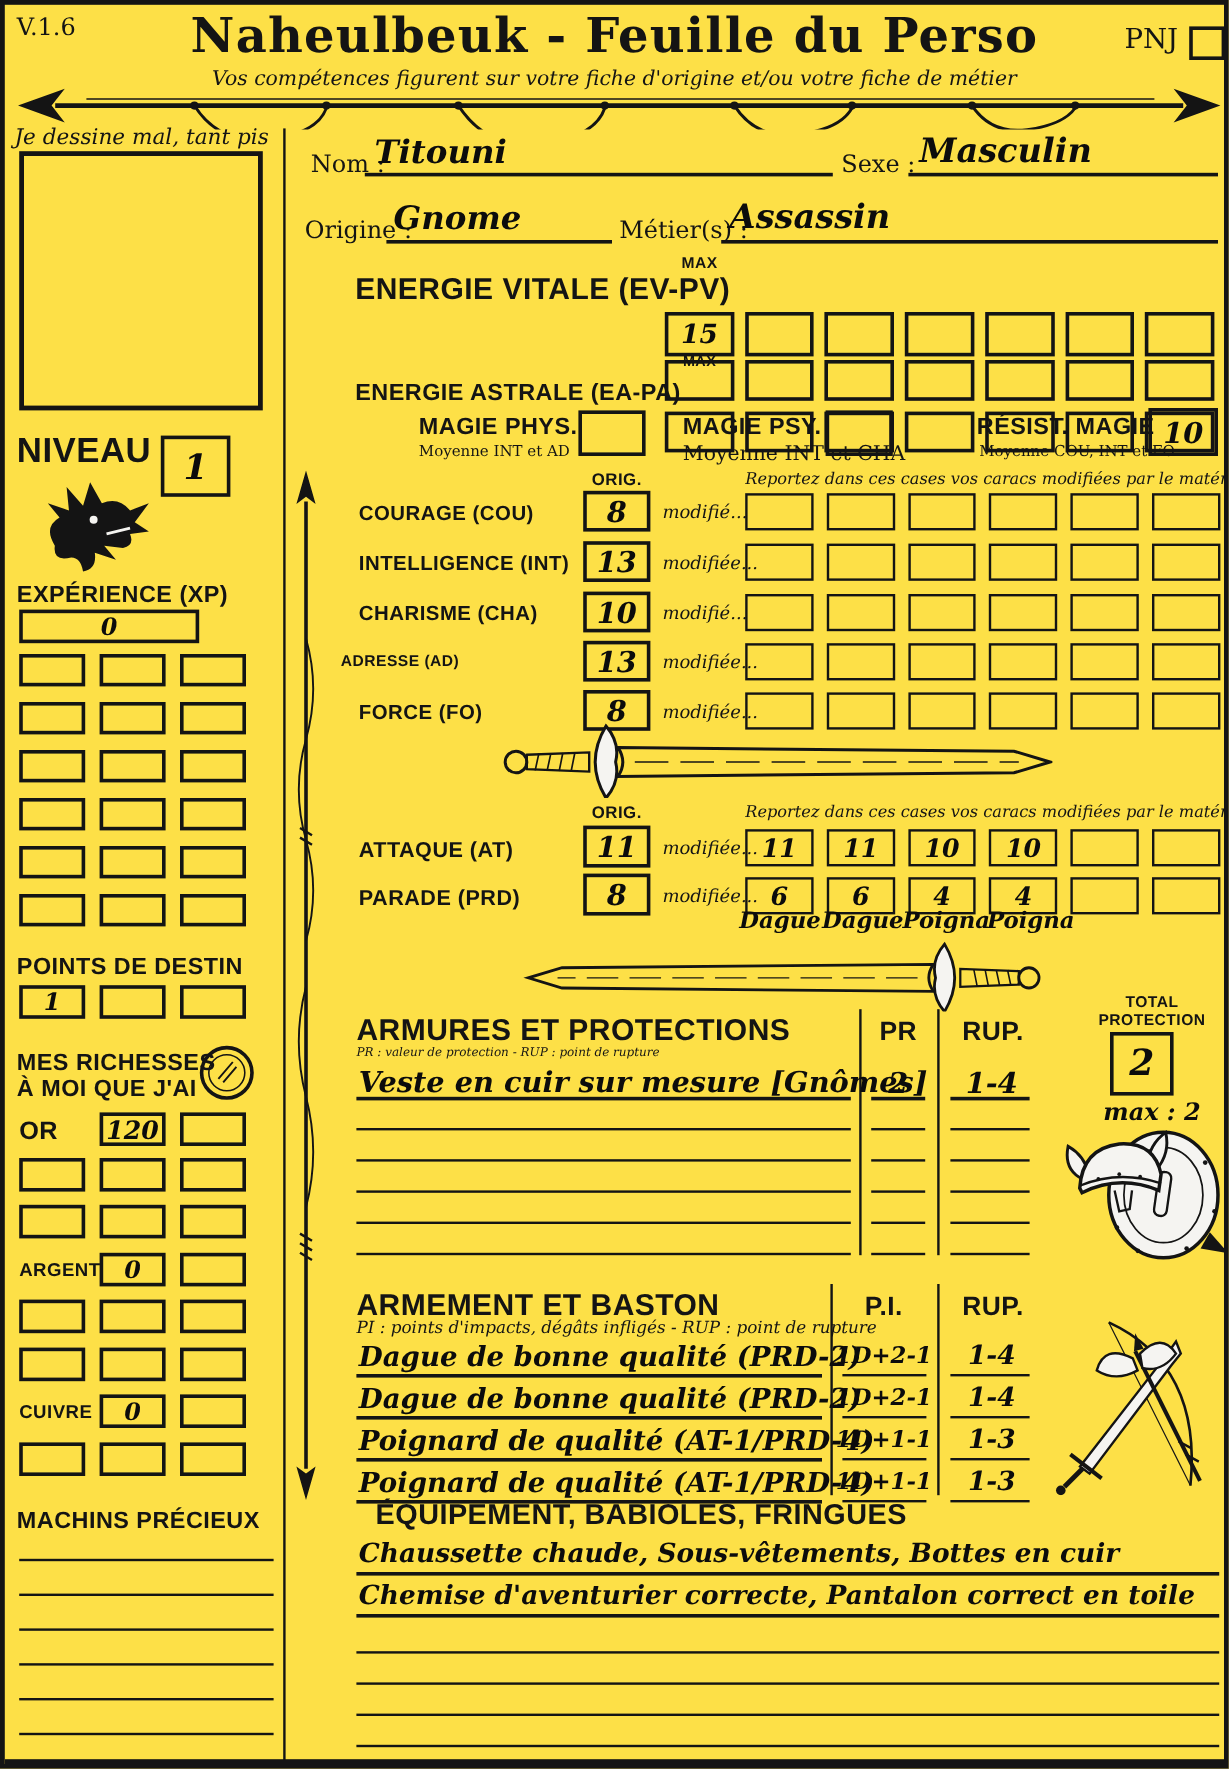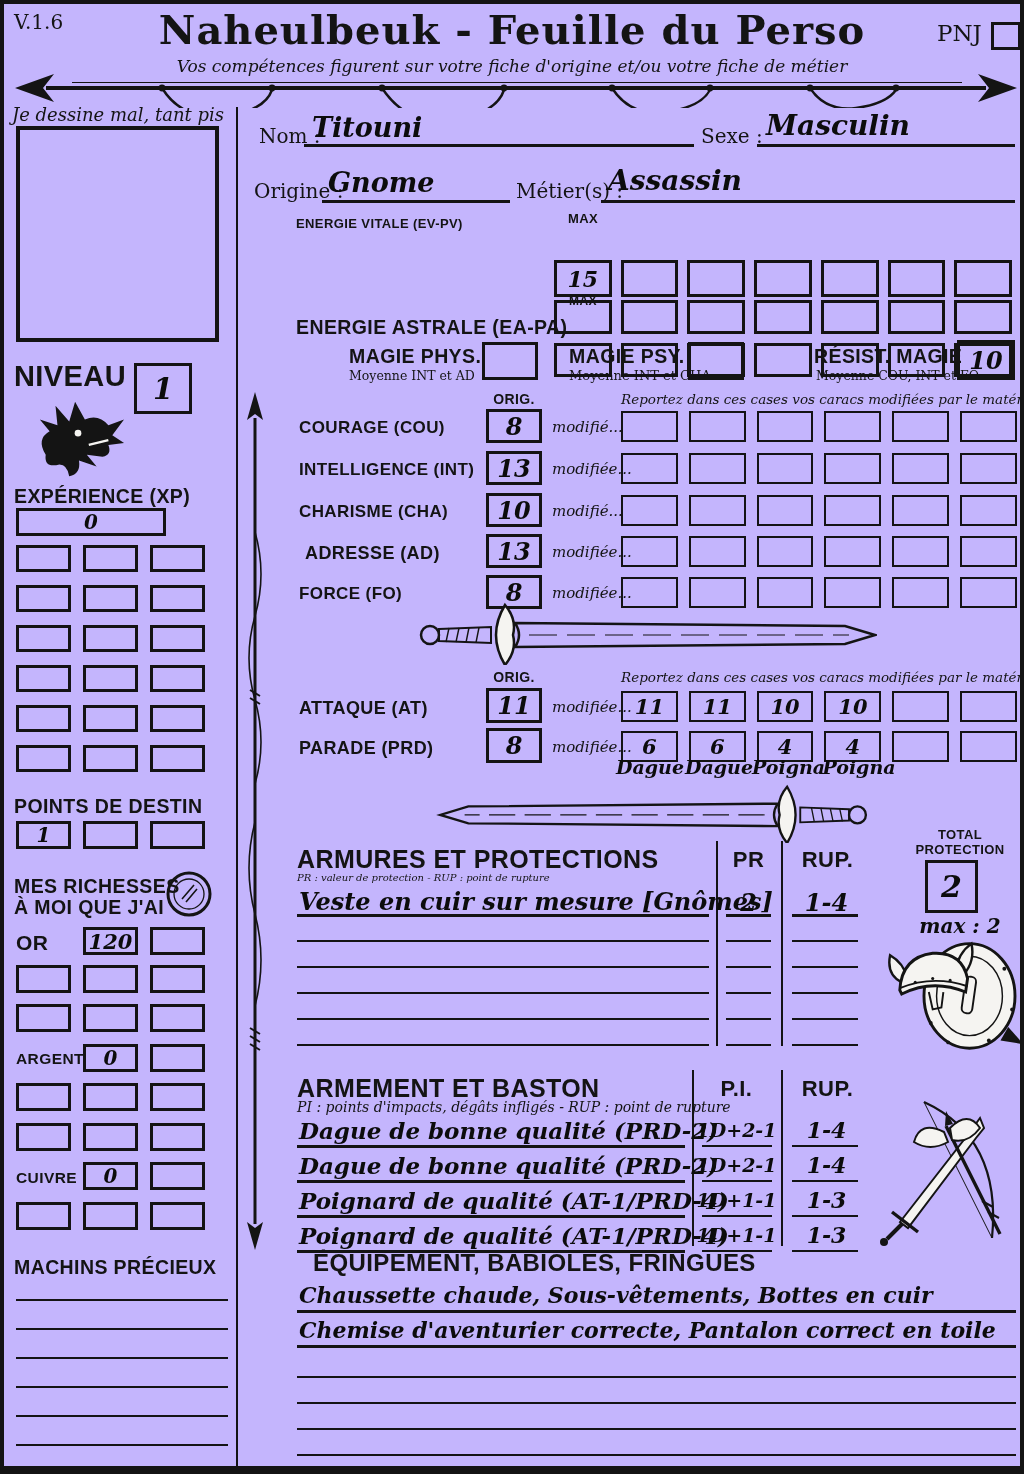--- a/index.html
+++ b/index.html
@@ -1,16 +1,16 @@
 <!DOCTYPE html>
 <html><head>
 <meta charset="utf-8">
 <style>
   html,body{margin:0;padding:0;background:#888;}
-  .page{position:relative;width:1024px;height:1474px;background:#c4b5fd;overflow:hidden;
+  .page{position:relative;width:1024px;height:1474px;background:#fde047;overflow:hidden;
         border:4px solid #141414;box-sizing:border-box;margin:0 auto;
         font-family:"Liberation Sans",sans-serif;color:#141414;}
   .abs{position:absolute;}
   .hd{position:absolute;font-family:"Liberation Sans",sans-serif;font-weight:700;color:#141414;letter-spacing:.4px;white-space:nowrap;}
   .sc{position:absolute;font-family:"DejaVu Serif",serif;color:#141414;white-space:nowrap;}
   .it{font-style:italic;}
   .hand{font-family:"DejaVu Serif",serif;font-style:italic;font-weight:600;color:#0c0c0c;white-space:nowrap;}
   .handabs{position:absolute;font-family:"DejaVu Serif",serif;font-style:italic;font-weight:600;color:#0c0c0c;white-space:nowrap;}
   .box{position:absolute;border:3px solid #141414;box-sizing:border-box;display:flex;align-items:center;justify-content:center;}
   .box.th{border-width:4px;}
@@ -194,21 +194,21 @@
   <div class="ln th" style="left:753px;top:114px;width:258px;height:26px;"></div>
 
   <div class="sc" style="left:250px;top:175px;font-size:20px;">Origine :</div>
   <div class="handabs" style="left:324px;top:163px;font-size:27px;text-align:center;">Gnome</div>
   <div class="ln th" style="left:318px;top:170px;width:188px;height:26px;"></div>
   <div class="sc" style="left:512px;top:175px;font-size:20px;">Métier(s) :</div>
   <div class="handabs" style="left:604px;top:160px;font-size:28px;">Assassin</div>
   <div class="ln th" style="left:597px;top:170px;width:414px;height:26px;"></div>
 
   <div class="hd" style="left:550px;top:207px;width:58px;text-align:center;font-size:13px;">MAX</div>
-  <div class="hd" style="left:292px;top:212px;font-size:13px;">ENERGIE VITALE (EV-PV)</div>
+  <div class="hd" style="left:292px;top:223px;font-size:25px;">ENERGIE VITALE (EV-PV)</div>
   <div class="row7" style="left:550px;top:220px;height:37px;">
     <div>
         <span class="hand" style="font-size:22px;">15</span>
       </div>
     <div></div>
       <div></div>
     <div></div>
       <div></div>
     <div></div>
       <div></div>
@@ -231,21 +231,21 @@
       <div></div>
       <div></div>
       <div></div>
       <div></div>
     </div>
 
   <div class="hd" style="left:345px;top:341px;font-size:19.5px;">MAGIE PHYS.</div>
   <div class="sc" style="left:345px;top:364px;font-size:12.5px;">Moyenne INT et AD</div>
   <div class="box" style="left:478px;top:338px;width:56px;height:38px;"></div>
   <div class="hd" style="left:565px;top:341px;font-size:19.5px;">MAGIE PSY.</div>
-  <div class="sc" style="left:565px;top:364px;font-size:13px;">Moyenne INT et CHA</div>
+  <div class="sc" style="left:565px;top:364px;font-size:17px;">Moyenne INT et CHA</div>
   <div class="box" style="left:684px;top:338px;width:56px;height:38px;"></div>
   <div class="hd" style="left:810px;top:341px;font-size:19.5px;">RÉSIST. MAGIE</div>
   <div class="sc" style="left:812px;top:364px;font-size:12.5px;">Moyenne COU, INT et FO</div>
   <div class="box" style="left:953px;top:336px;width:58px;height:40px;">
     <span class="hand" style="font-size:24px;">10</span>
   </div>
 
   <div class="hd" style="left:482px;top:387px;width:56px;text-align:center;font-size:14px;">ORIG.</div>
   <div class="sc it" style="left:617px;top:387px;width:396px;text-align:center;font-size:13.5px;">Reportez dans ces cases vos caracs modifiées par le matériel</div>
 
@@ -284,21 +284,21 @@
   <div class="sc it" style="left:548px;top:498px;font-size:15px;">modifié...</div>
   <div class="cells6" style="left:617px;top:491px;">
       <div></div>
       <div></div>
       <div></div>
       <div></div>
       <div></div>
       <div></div>
     </div>
 
-  <div class="hd" style="left:301px;top:539px;font-size:18px;">ADRESSE (AD)</div>
+  <div class="hd" style="left:280px;top:539px;font-size:13px;">ADRESSE (AD)</div>
   <div class="box" style="left:482px;top:530px;width:56px;height:34px;">
       <span class="hand" style="font-size:24px;">13</span>
     </div>
   <div class="sc it" style="left:548px;top:539px;font-size:15px;">modifiée...</div>
   <div class="cells6" style="left:617px;top:532px;">
       <div></div>
       <div></div>
       <div></div>
       <div></div>
       <div></div>

